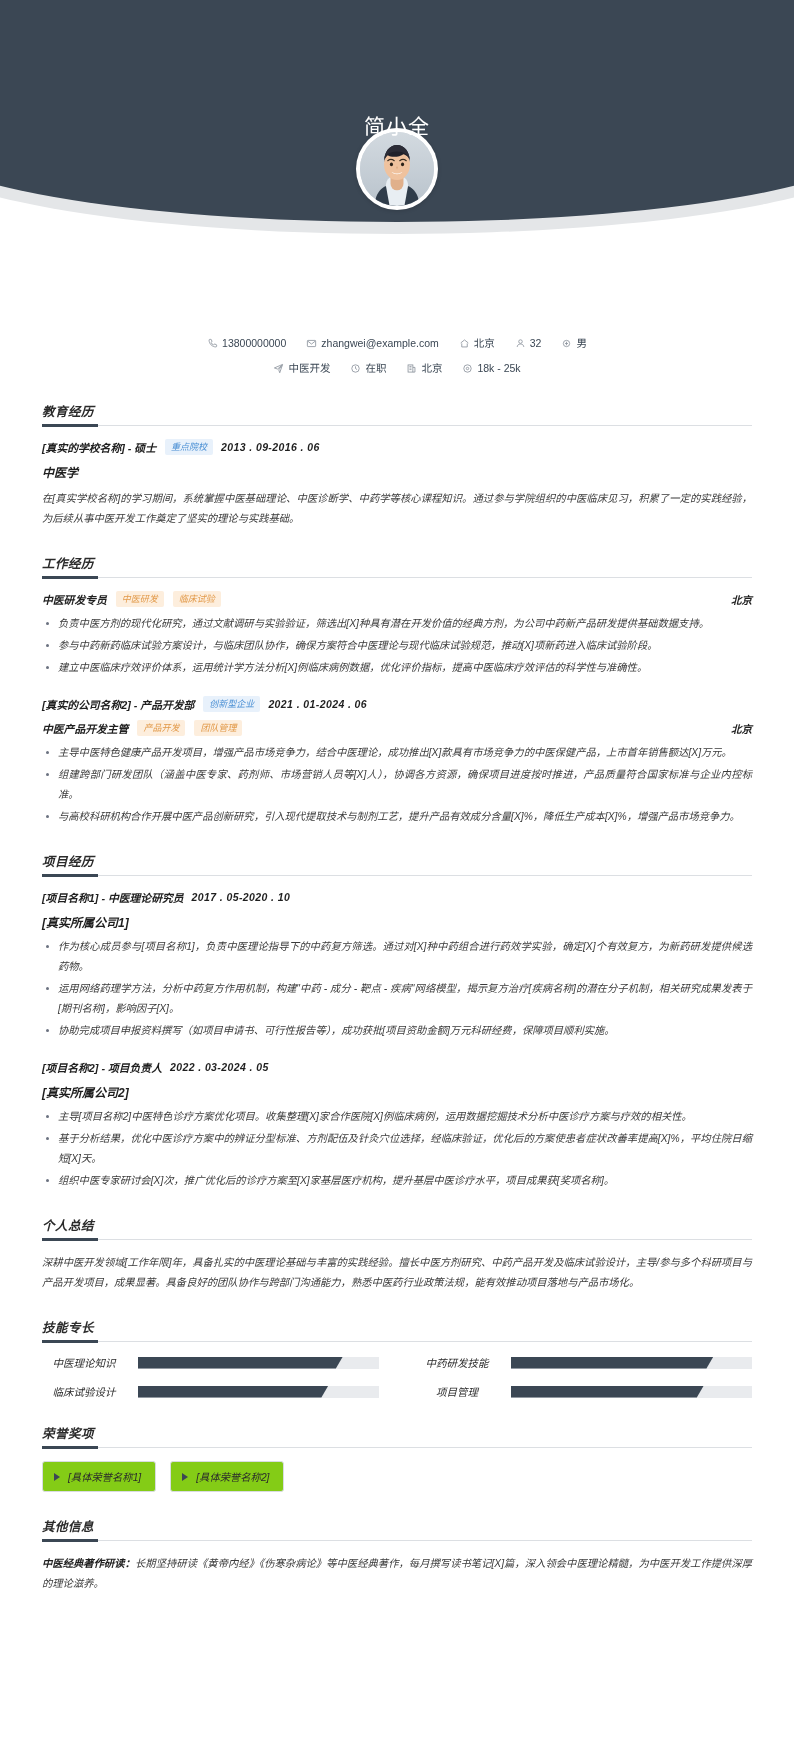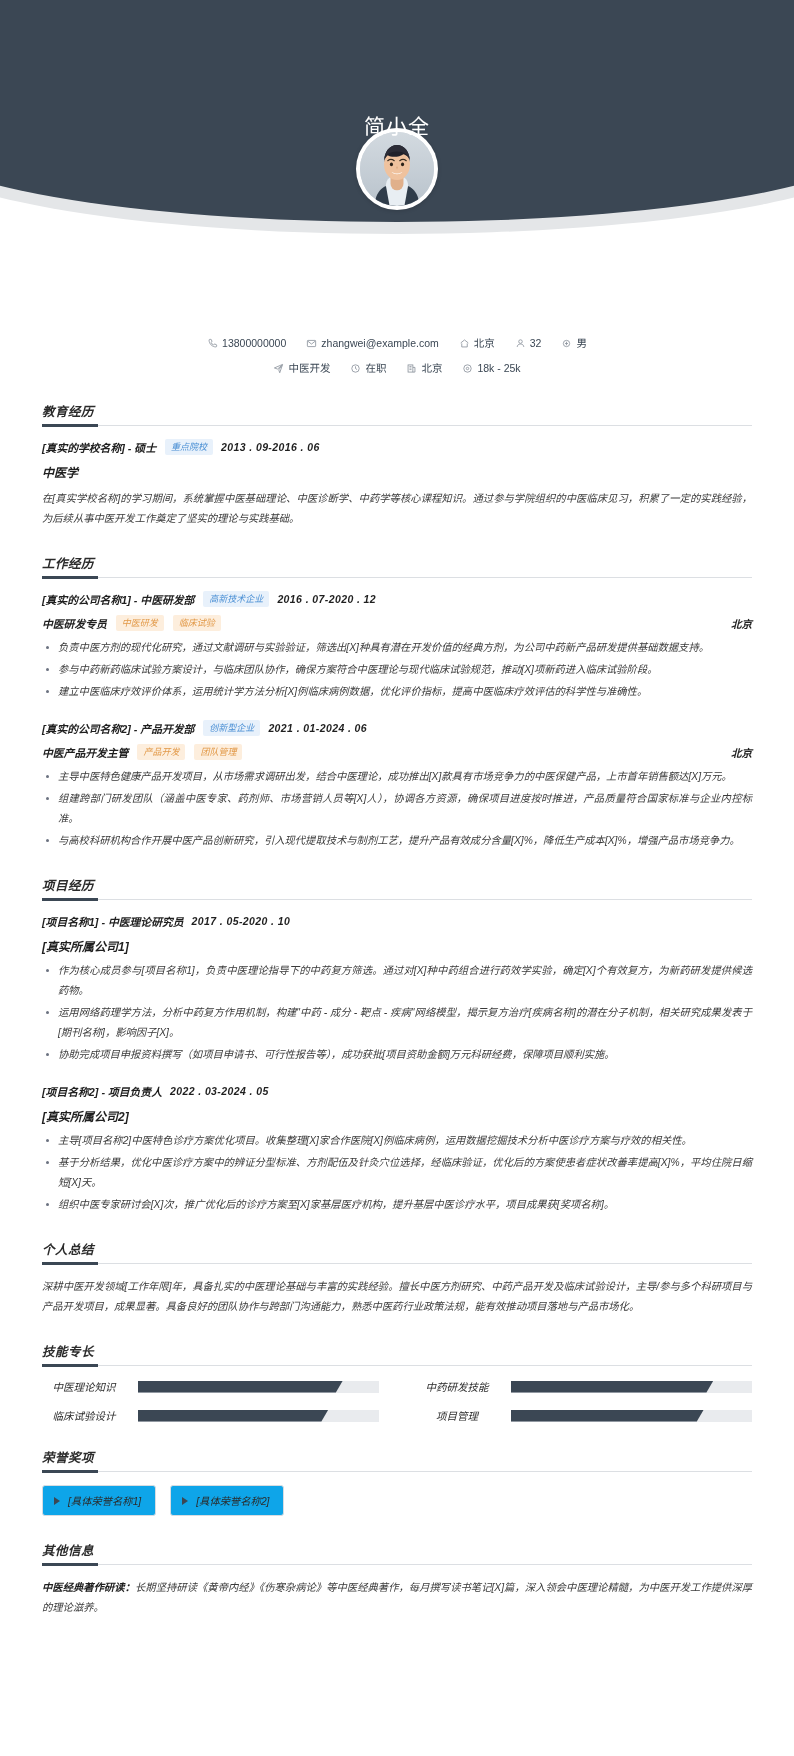--- a/index.html
+++ b/index.html
@@ -177,21 +177,21 @@
 
   
   .awards { display:flex; gap: 14px; margin-top: 4px; flex-wrap: wrap; }
   .award-chip {
     display:inline-flex; align-items:center; gap: 8px;
     border: 1px solid #d8dce1;
     border-radius: 3px;
     padding: 7px 14px 7px 11px;
     font-size: 10.3px;
     color:#2b2b2b;
-    background:#0ea5e9;
+    background:#84cc16;
   }
   .award-chip .tri {
     width:0; height:0;
     border-left: 6px solid #3b4754;
     border-top: 4px solid transparent;
     border-bottom: 4px solid transparent;
   }
 
   
   .other-item { margin-top: 2px; }
@@ -341,27 +341,20 @@
         <div class="para">在[真实学校名称]的学习期间，系统掌握中医基础理论、中医诊断学、中药学等核心课程知识。通过参与学院组织的中医临床见习，积累了一定的实践经验，为后续从事中医开发工作奠定了坚实的理论与实践基础。</div>
       </div>
     </div>
 
     <div class="section">
       <div class="sec-head">
         <span class="t">工作经历</span>
       </div>
 
       <div class="entry">
-        <div class="row-1">
-          <div class="title-l">
-            <span>[真实的公司名称1] - 中医研发部</span>
-            <span class="tag tag-blue">高新技术企业</span>
-          </div>
-          <div class="date-r">2016 . 07-2020 . 12</div>
-        </div>
         <div class="row-2">
           <div class="title-l">
             <span>中医研发专员</span>
             <span class="tag tag-orange">中医研发</span>
             <span class="tag tag-orange">临床试验</span>
           </div>
           <div class="loc-r">北京</div>
         </div>
         <ul class="bullets">
           <li>负责中医方剂的现代化研究，通过文献调研与实验验证，筛选出[X]种具有潜在开发价值的经典方剂，为公司中药新产品研发提供基础数据支持。</li>
@@ -380,21 +373,21 @@
         </div>
         <div class="row-2">
           <div class="title-l">
             <span>中医产品开发主管</span>
             <span class="tag tag-orange">产品开发</span>
             <span class="tag tag-orange">团队管理</span>
           </div>
           <div class="loc-r">北京</div>
         </div>
         <ul class="bullets">
-          <li>主导中医特色健康产品开发项目，从市场需求调研出发，结合中医理论，成功推出[X]款具有市场竞争力的中医保健产品，上市首年销售额达[X]万元。</li>
+          <li>主导中医特色健康产品开发项目，增强产品市场竞争力，结合中医理论，成功推出[X]款具有市场竞争力的中医保健产品，上市首年销售额达[X]万元。</li>
           <li>组建跨部门研发团队（涵盖中医专家、药剂师、市场营销人员等[X]人），协调各方资源，确保项目进度按时推进，产品质量符合国家标准与企业内控标准。</li>
           <li>与高校科研机构合作开展中医产品创新研究，引入现代提取技术与制剂工艺，提升产品有效成分含量[X]%，降低生产成本[X]%，增强产品市场竞争力。</li>
         </ul>
       </div>
     </div>
 
     <div class="section">
       <div class="sec-head">
         <span class="t">项目经历</span>
       </div>

